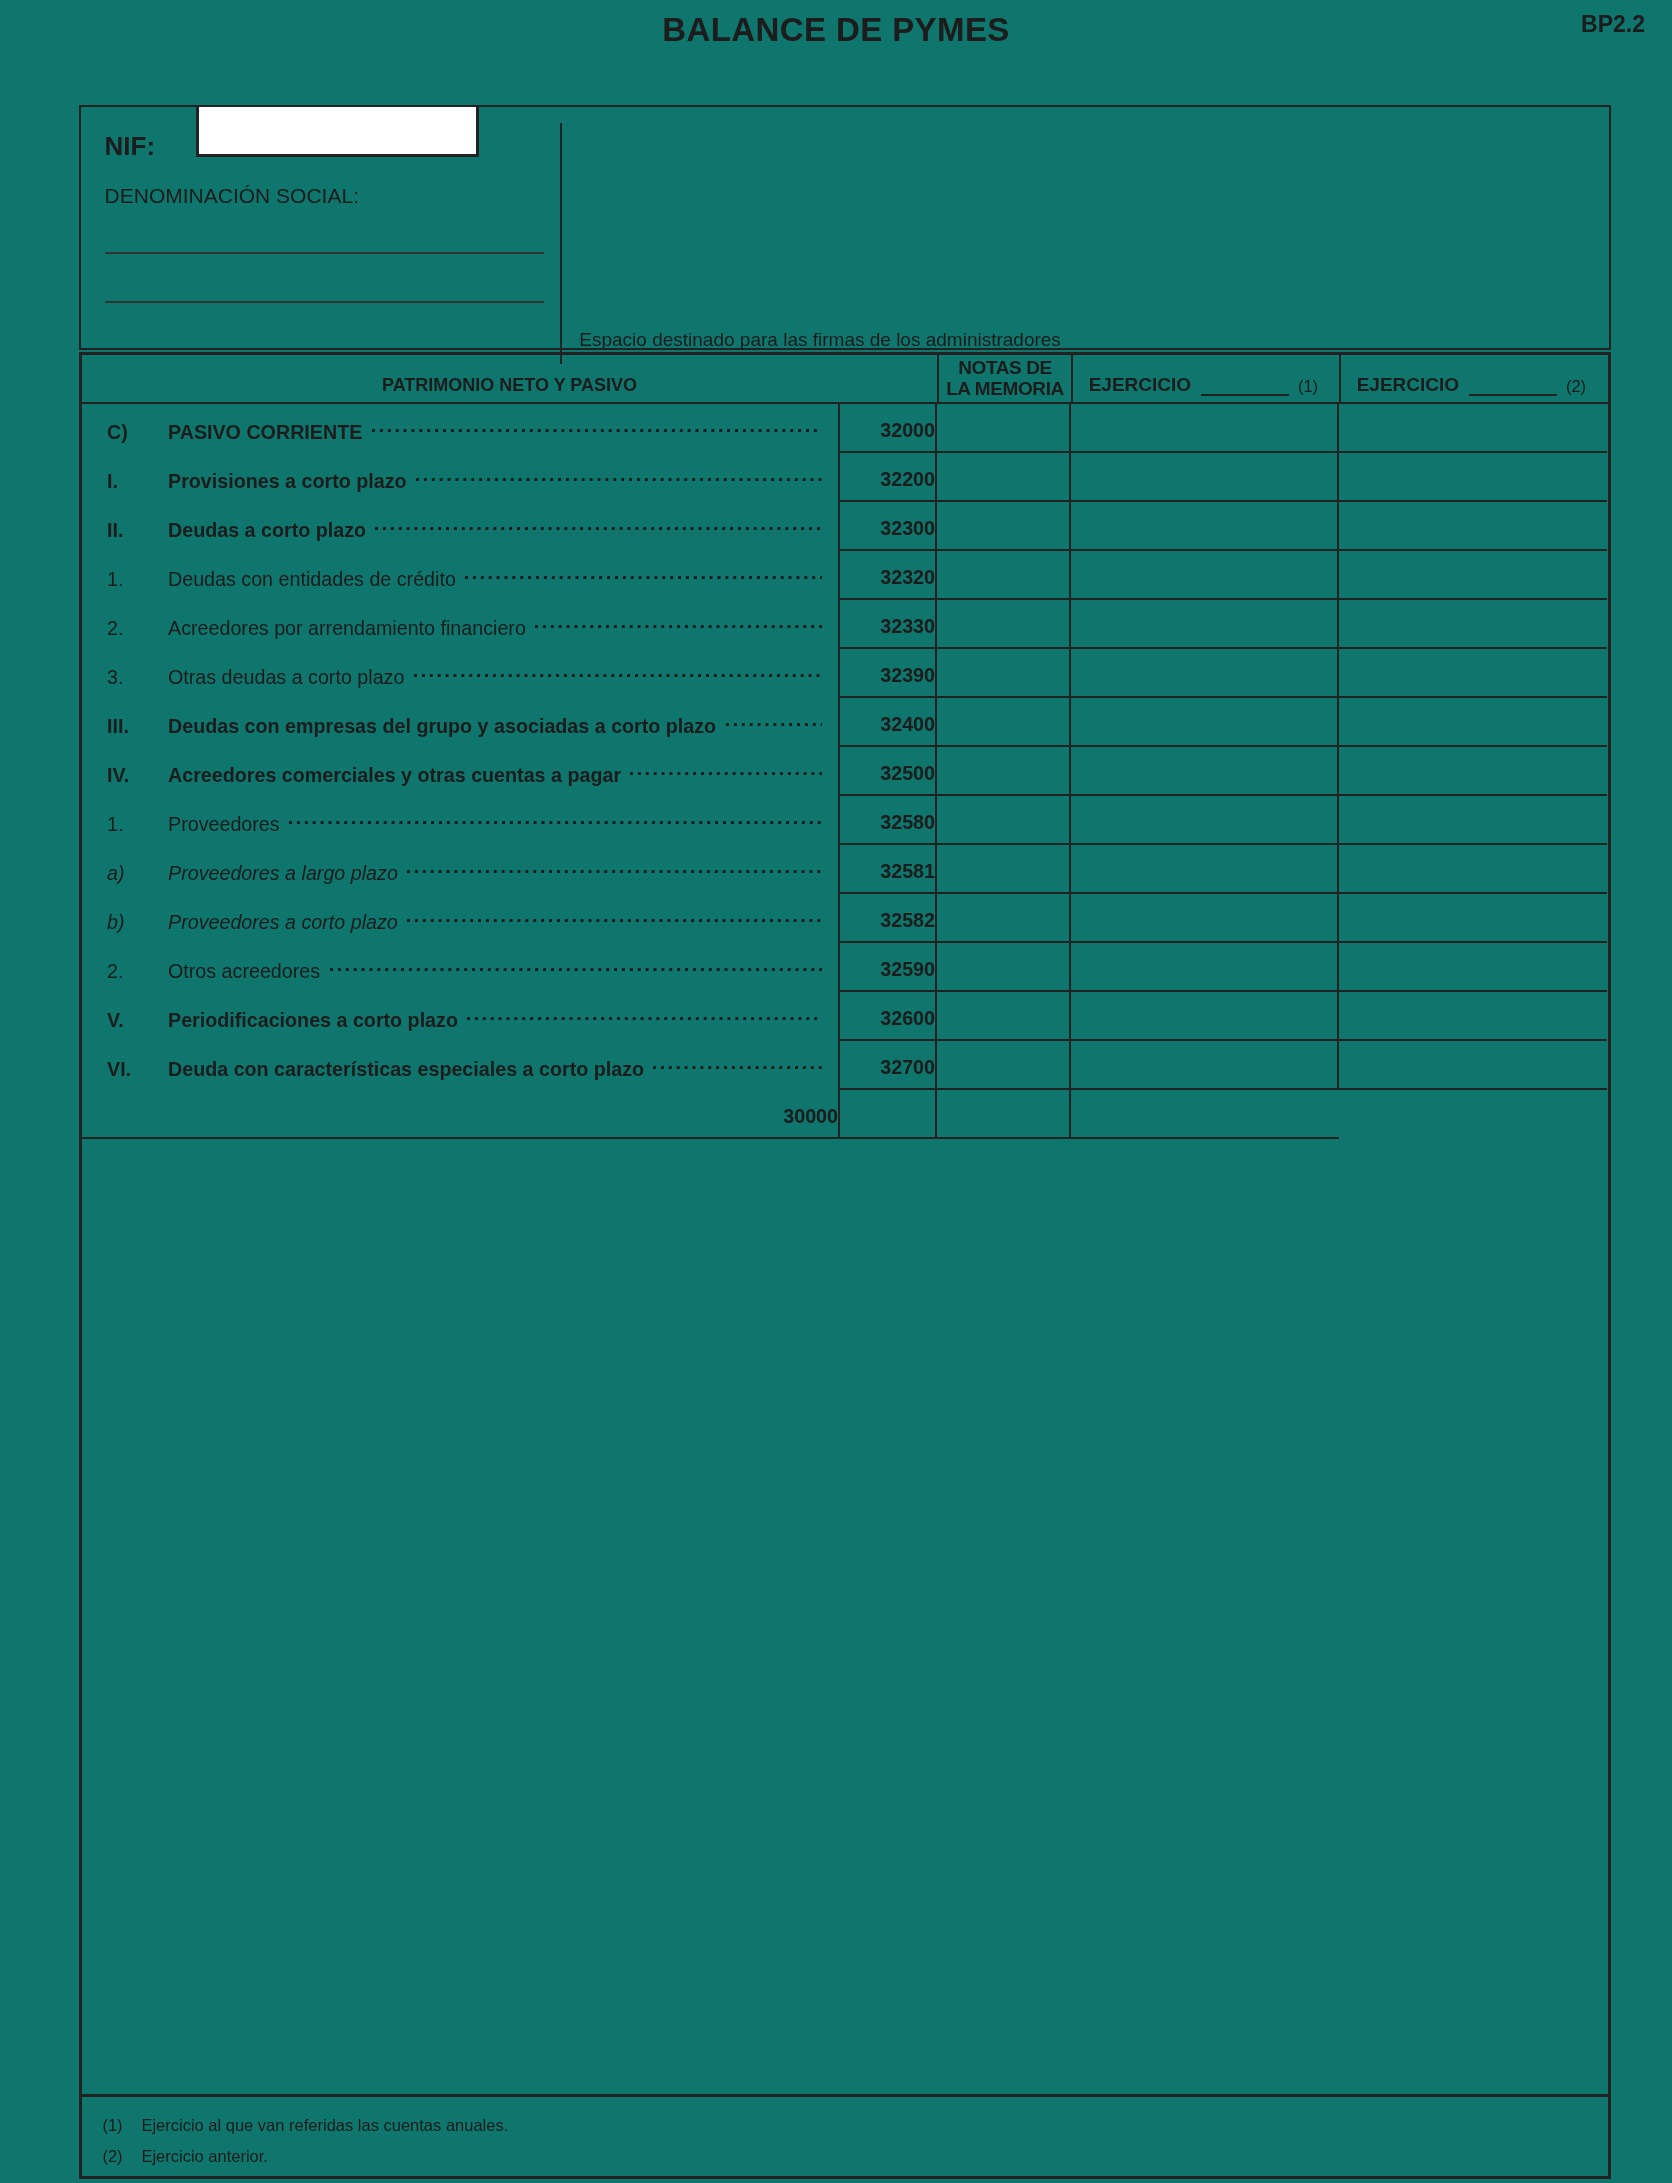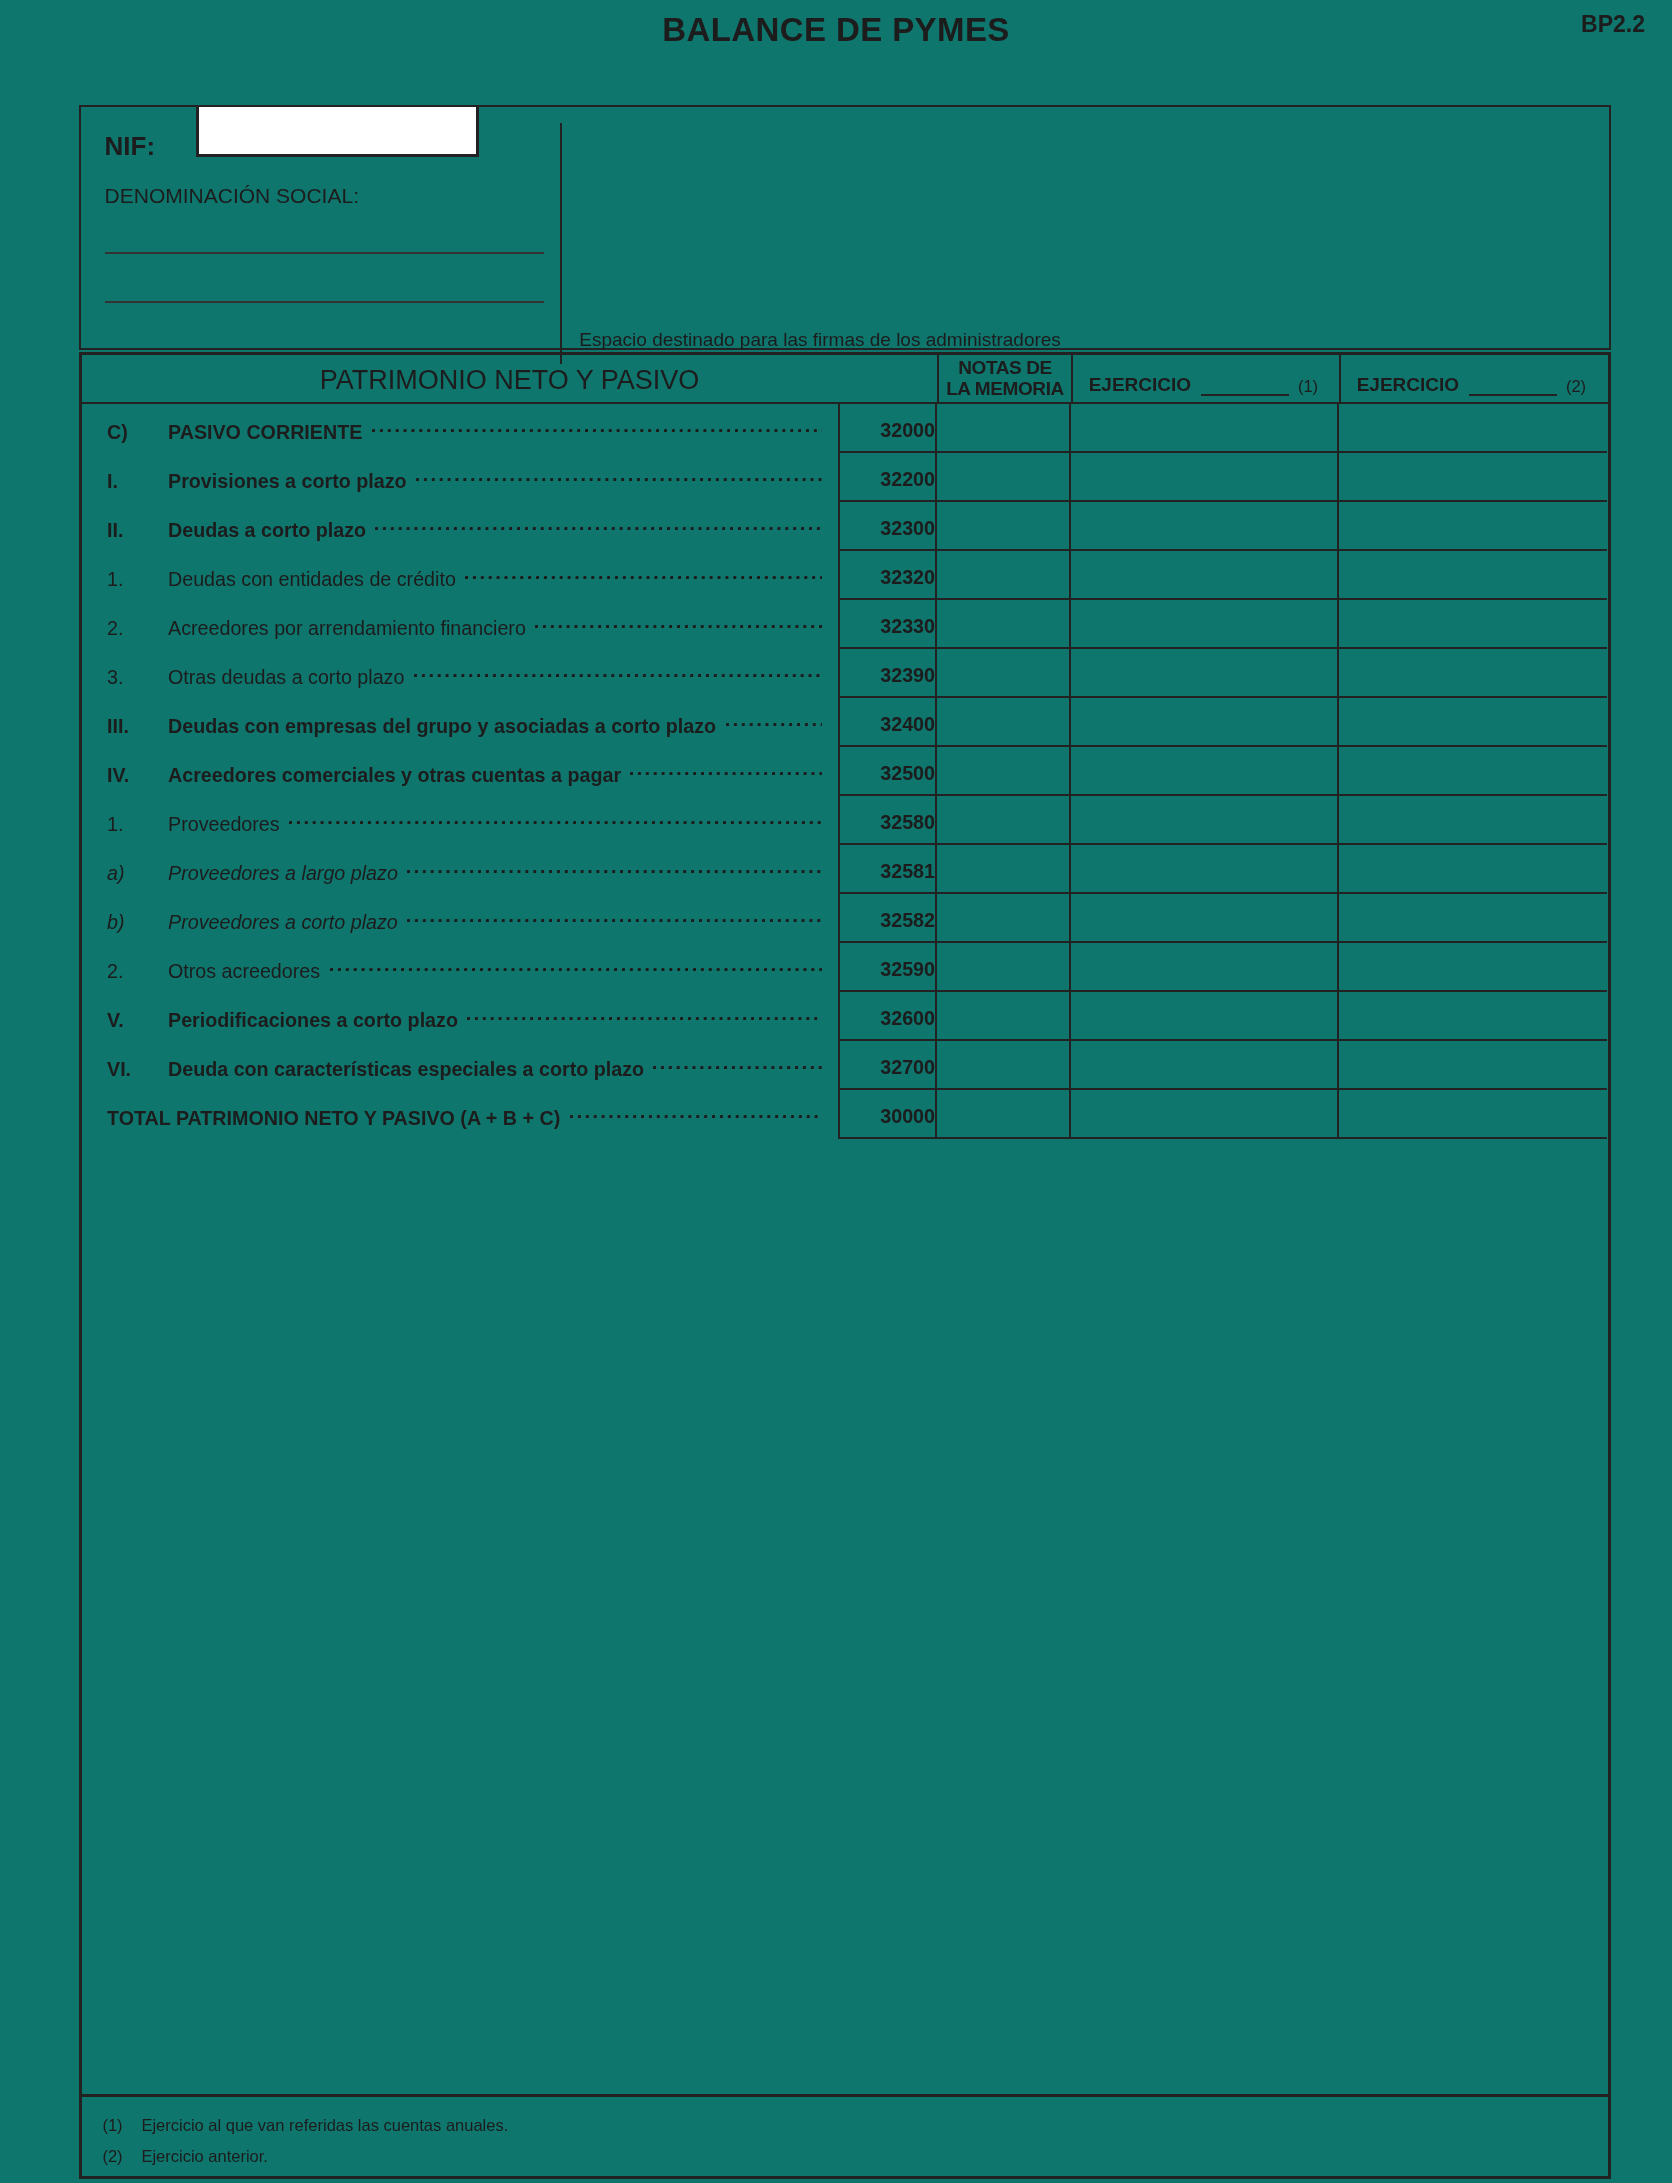--- a/index.html
+++ b/index.html
@@ -27,21 +27,21 @@
   .line1{top:145px;} .line2{top:194px;}
   .sign-caption{position:absolute;left:17.3px;bottom:12.6px;font-size:19px;white-space:nowrap;}
 
   
   .main-box{position:absolute;left:79px;top:352px;width:1532px;height:1827px;
             border:3.1px solid #222;border-top:3.9px solid #222;box-sizing:border-box;}
   .thead{display:grid;grid-template-columns:855px 134px 268px 268px;height:49px;
          border-bottom:2.4px solid #222;box-sizing:border-box;}
   .th{display:flex;align-items:flex-end;box-sizing:border-box;}
   .th-main{justify-content:center;padding-bottom:6.3px;
-           font-size:27px;font-weight:normal;}
+           font-size:18px;font-weight:bold;}
   .th-notes{border-left:2.4px solid #222;flex-direction:column;justify-content:flex-end;
             align-items:center;padding-bottom:3.1px;font-size:19px;font-weight:bold;
             line-height:21px;letter-spacing:-0.4px;}
   .th-year{border-left:2.4px solid #222;padding:0 0 6.3px 15.7px;font-size:19px;font-weight:bold;}
   .year-blank{display:inline-block;width:88px;height:17.3px;border-bottom:2.4px solid #222;
               margin:0 9.4px;}
   .year-suffix{font-size:16.5px;font-weight:normal;}
 
   .tbody{display:grid;grid-template-columns:758px 97px 134px 268px 268px;
          grid-auto-rows:49px;}
@@ -271,24 +271,20 @@
           <span class="label">Deuda con características especiales a corto plazo</span>
         <span class="leader"></span>
       </div>
       <div class="cell c-code">
           <span>32700</span>
         </div>
       <div class="cell c-field c-notas"></div>
       <div class="cell c-field c-ej1"></div>
       <div class="cell c-field c-ej2"></div>
 
-      <div class="cell c-label style-bold">
-        <span class="label">TOTAL PATRIMONIO NETO Y PASIVO (A + B + C)</span>
-        <span class="leader"></span>
-      </div>
       <div class="cell c-code">
           <span>30000</span>
         </div>
       <div class="cell c-field c-notas"></div>
       <div class="cell c-field c-ej1"></div>
       <div class="cell c-field c-ej2"></div>
     </div>
 
     <div class="footnotes">
       <div class="footnote">

